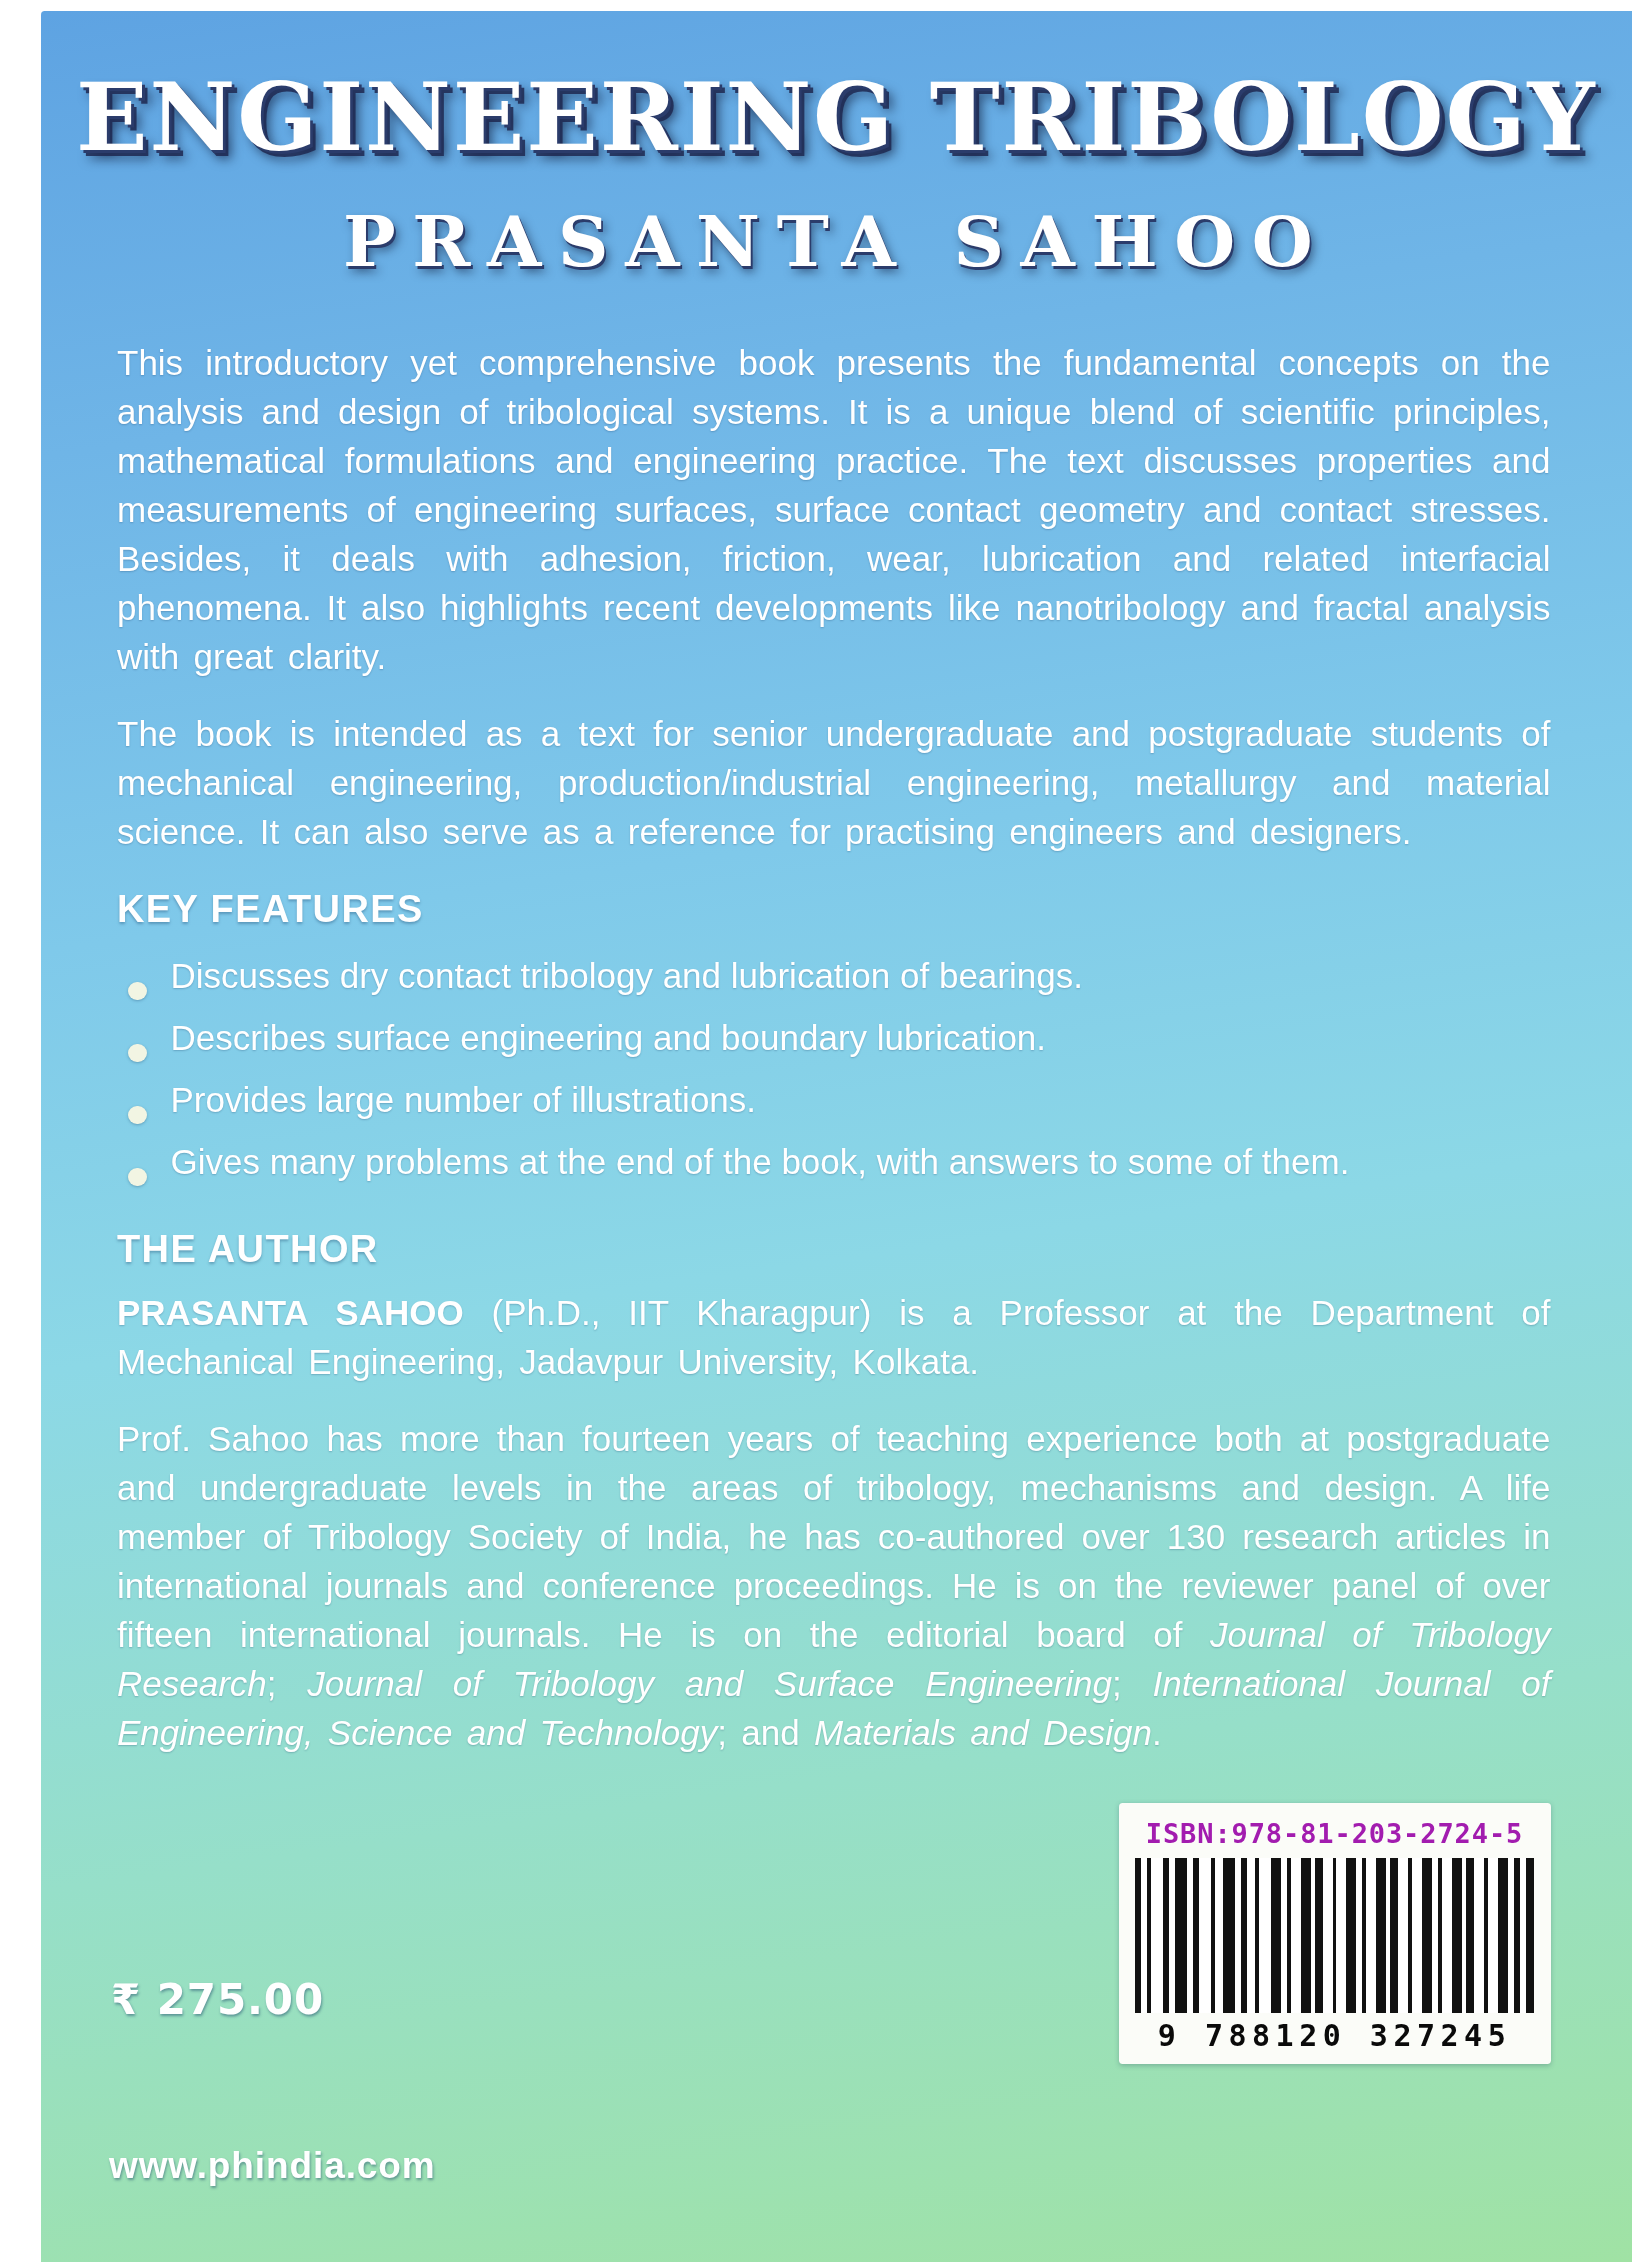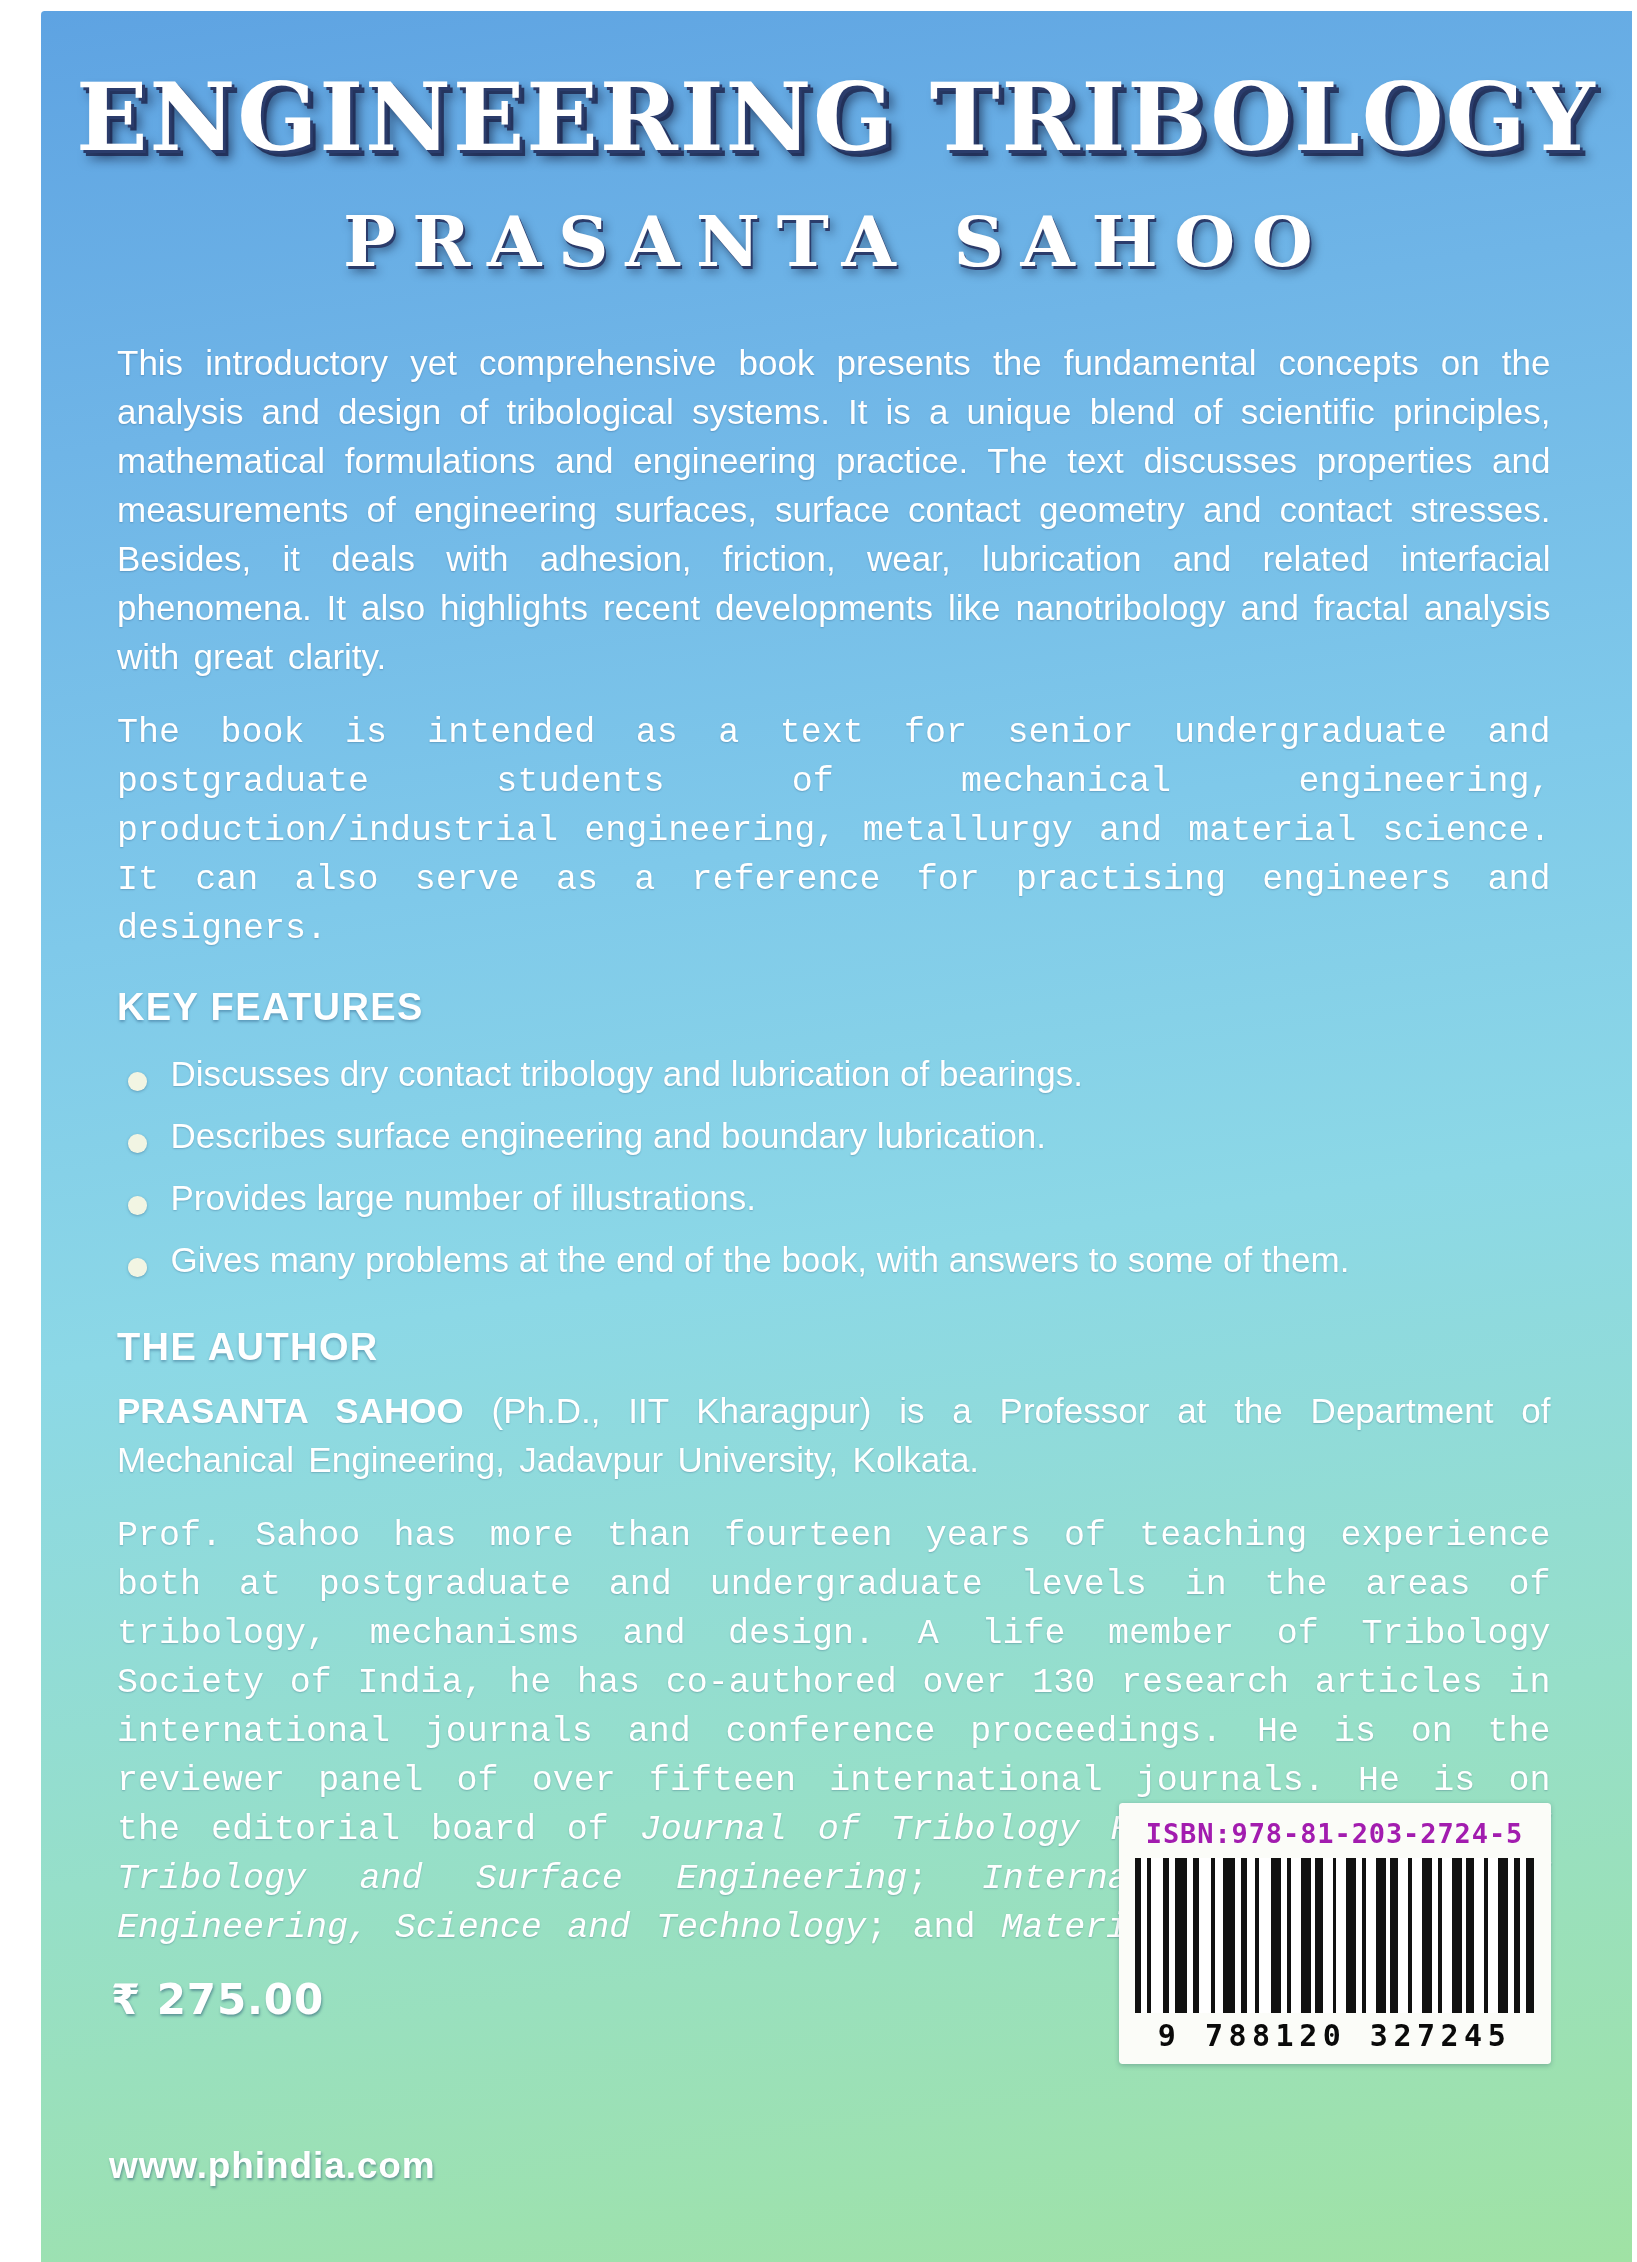--- a/index.html
+++ b/index.html
@@ -47,34 +47,34 @@
   }
   .content { padding: 0 81px 0 76px; color: #ffffff; }
   p.desc {
     margin: 13px 0 28px;
     font-size: 35px;
     line-height: 49px;
     text-align: justify;
     word-spacing: 4.6px;
     text-shadow: 0 0.9px 1.8px rgba(25,60,100,.28);
   }
-  p.desc + p.desc { margin-bottom: 32px; font-family: Liberation Mono, monospace; }
+  p.desc + p.desc { margin-bottom: 32px; }
   h3.section-heading {
     margin: 0 0 20px;
     font-size: 38px;
     font-weight: bold;
     letter-spacing: 1.4px;
     color: #ffffff;
     text-shadow: 0 1.8px 2.8px rgba(20,60,100,.35);
   }
   h3.author-heading { margin: 42px 0 16.6px; }
   ul.features { list-style: none; margin: 0 0 0; padding: 0 0 0 11px; }
   ul.features li {
     display: flex;
-    align-items: center;
+    align-items: flex-end;
     gap: 24px;
     margin-bottom: 13px;
     font-size: 35px;
     line-height: 49px;
     text-shadow: 0 0.9px 1.8px rgba(25,60,100,.28);
   }
   .dot {
     flex: 0 0 auto;
     width: 18.5px; height: 18.5px;
     border-radius: 50%;

